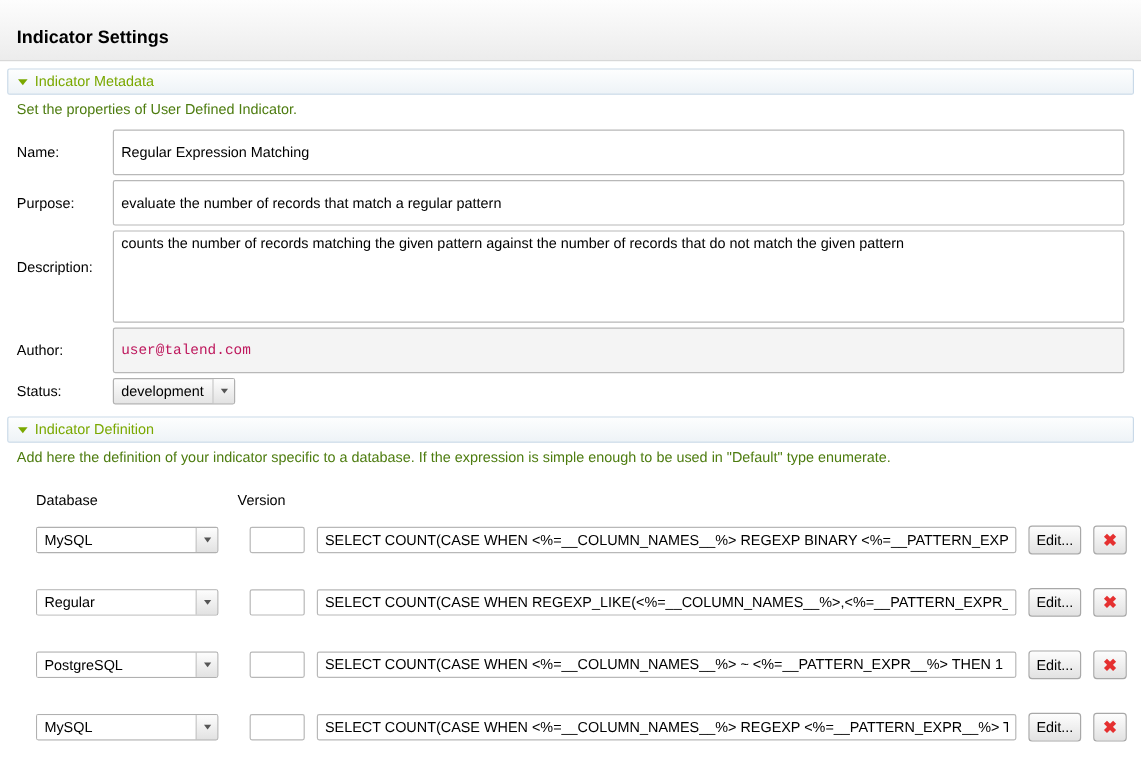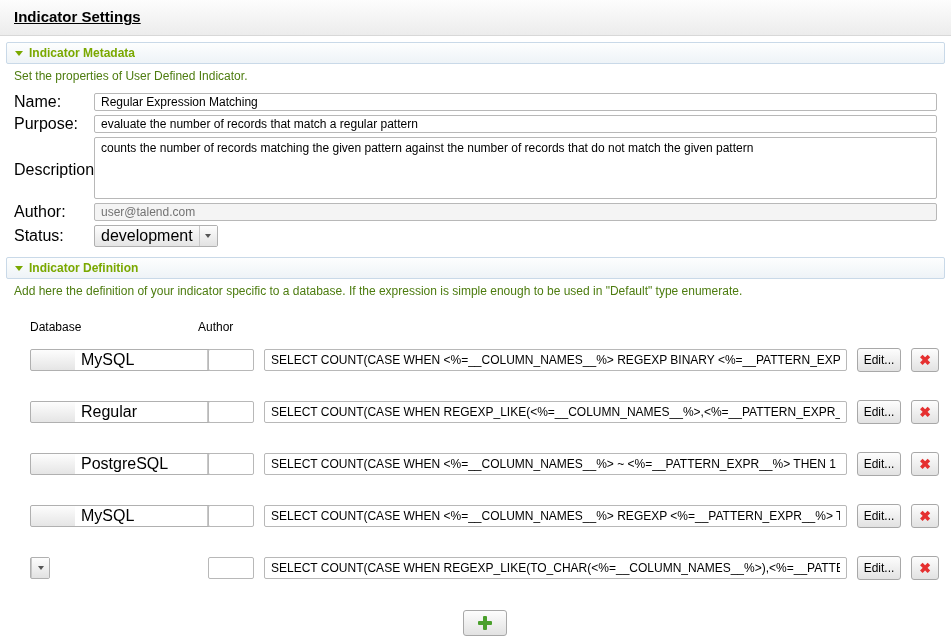--- a/index.html
+++ b/index.html
@@ -7,38 +7,37 @@
     margin: 0; padding: 0;
     font-family: Tahoma, Verdana, Arial, sans-serif;
     font-size: 12px;
     color: #000;
     background: #fff;
     width: 951px;
   }
   .header-bar {
     background: linear-gradient(to bottom, #fdfdfd 0%, #ececec 100%);
     border-bottom: 1px solid #d8d8d8;
-    padding: 8px 14px 10px 14px;
-    text-decoration: underline;
+    padding: 23px 14px 10px 14px;
   }
   .header-bar h1 {
     margin: 0;
     font-size: 15px;
     font-weight: bold;
   }
   .content {
     padding: 6px 6px 12px 6px;
   }
   .section-title {
     background: linear-gradient(to bottom, #fdfefe 0%, #eef3f7 100%);
     border: 1px solid #c9d9e8;
     border-radius: 2px;
     padding: 3px 8px;
     margin-bottom: 3px;
-    font-weight: bold;
+    font-weight: normal;
     color: #7aa800;
     display: flex;
     align-items: center;
     gap: 6px;
     font-size: 12px;
   }
   .section-title .triangle {
     width: 0; height: 0;
     border-left: 4px solid transparent;
     border-right: 4px solid transparent;
@@ -52,65 +51,66 @@
     display: flex;
     align-items: center;
     padding: 2px 8px;
     gap: 8px;
   }
   .form-row.top { align-items: flex-start; }
   .form-row.top .form-label { padding-top: 24px; }
   .form-label {
     width: 72px;
     flex: 0 0 72px;
-    font-size: 16px;
+    font-size: 12px;
     color: #000;
   }
   .text-input {
     flex: 1;
     border: 1px solid #b8b8b8;
     background: #fff;
     padding: 3px 6px;
     font-size: 12px;
     font-family: inherit;
-    height: 18px;
+    height: 38px;
     border-radius: 2px;
   }
   .textarea {
     flex: 1;
     border: 1px solid #b8b8b8;
     background: #fff;
     padding: 3px 6px;
     font-size: 12px;
     font-family: inherit;
-    height: 62px;
+    height: 77px;
     resize: none;
     border-radius: 2px;
     line-height: 1.3;
   }
   .text-input.disabled {
     background: #f4f4f4;
-    color: #737373;
+    color: #be185d;
+    font-family: Liberation Mono, monospace;
   }
   .select-wrap {
     display: inline-flex;
     border: 1px solid #b0b0b0;
     background: linear-gradient(to bottom, #fdfdfd 0%, #e5e5e5 100%);
     height: 22px;
     border-radius: 2px;
     align-items: stretch;
   }
   .select-wrap .select-text {
     padding: 3px 6px;
     min-width: 82px;
-    font-size: 16px;
-    display: flex;
-    align-items: center;
-  }
-  .select-wrap.def .select-text { min-width: 132px; background:#fff;margin-left:44px; }
+    font-size: 12px;
+    display: flex;
+    align-items: center;
+  }
+  .select-wrap.def .select-text { min-width: 132px; background:#fff; }
   .select-wrap .select-btn {
     border-left: 1px solid #c8c8c8;
     width: 18px;
     display: flex;
     align-items: center;
     justify-content: center;
     background: linear-gradient(to bottom, #fdfdfd 0%, #e2e2e2 100%);
   }
   .select-wrap .select-btn .tri {
     width: 0; height: 0;
@@ -254,21 +254,21 @@
 
   <div class="section-title">
     <span class="triangle"></span>
     <span>Indicator Definition</span>
   </div>
   <div class="section-desc">Add here the definition of your indicator specific to a database. If the expression is simple enough to be used in "Default" type enumerate.</div>
 
   <div class="def-table">
     <div class="def-header">
       <div class="col-db">Database</div>
-      <div class="col-ver">Author</div>
+      <div class="col-ver">Version</div>
       <div class="col-edit"></div>
       <div class="col-del"></div>
     </div>
 
     <div id="def-rows">
   <div class="def-row">
     <div class="col-db">
       <div class="select-wrap def">
         <span class="select-text">MySQL</span>
         <span class="select-btn">

